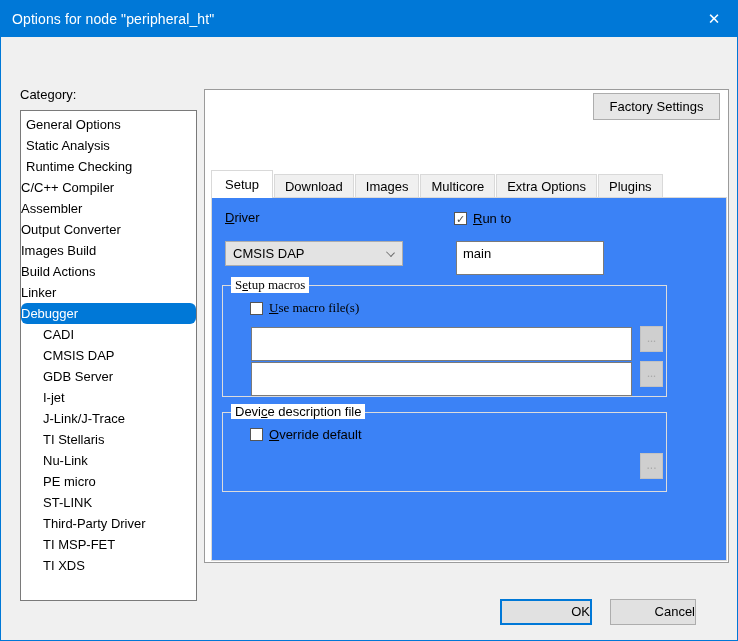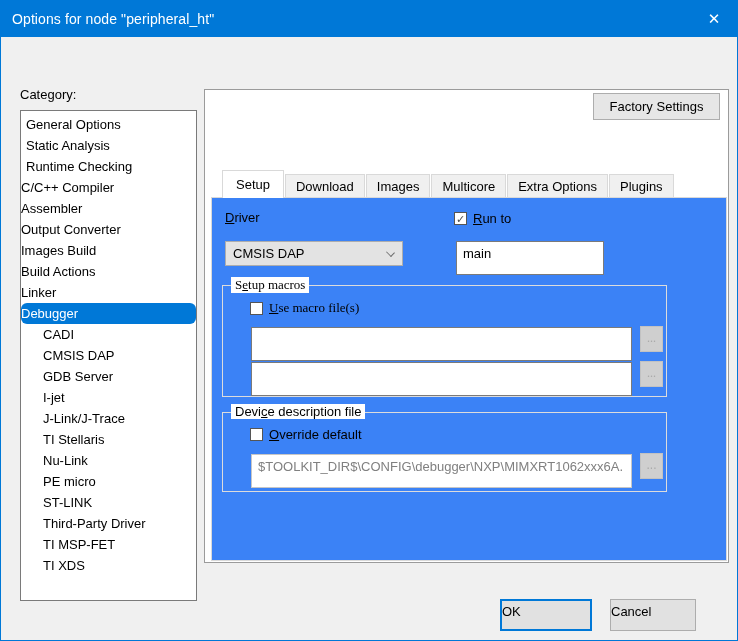--- a/index.html
+++ b/index.html
@@ -45,21 +45,21 @@
     position:absolute; left:203px; top:88px; width:525px; height:474px;
     background:#ffffff; border:1px solid #9b9b9b;
   }
   .factory-btn {
     position:absolute; right:8px; top:3px; width:127px; height:27px;
     background:#e6e6e6; border:1px solid #adadad;
     font-size:13px; color:#000; text-align:center; line-height:25px; cursor:default;
   }
 
   
-  .tabstrip { position:absolute; left:17px; top:80px; display:flex; align-items:flex-end; height:28px; }
+  .tabstrip { position:absolute; left:6px; top:80px; display:flex; align-items:flex-end; height:28px; }
   .tab {
     font-size:13px; color:#000; background:#f0f0f0;
     border:1px solid #d9d9d9; border-bottom:none;
     height:24px; line-height:23px; padding:0 10px; margin-right:1px; cursor:default;
   }
   .tab.active {
     background:#ffffff; height:28px; line-height:27px;
     position:relative; z-index:3; padding:0 13px;
     border:1px solid #d9d9d9; border-bottom:none;
   }
@@ -104,22 +104,22 @@
   }
 
   .browse-btn {
     position:absolute; width:23px; height:26px; background:#cfcfcf;
     color:#a9a9a9; font-size:12px; text-align:center; line-height:22px;
     border:1px solid #c2c2c2; cursor:default;
   }
 
   
   .btn {
-    position:absolute; height:32px; background:#e1e1e1; border:1px solid #adadad;
-    font-size:13px; color:#000; text-align:left; line-height:24px; cursor:default;
+    position:absolute; height:26px; background:#e1e1e1; border:1px solid #adadad;
+    font-size:13px; color:#000; text-align:right; line-height:24px; cursor:default;
   }
   .btn.default { border:2px solid #0078d7; line-height:22px; }
 </style>
 </head>
 <body>
 
 <div class="dialog">
 
   <div class="titlebar">
     <div class="title">Options for node "peripheral_ht"</div>
@@ -196,21 +196,20 @@
       </div>
 
       <div class="groupbox" style="left:10px; top:214px; width:445px; height:80px;">
         <span class="legend">Devi<u>c</u>e description file</span>
 
         <div class="checkbox-row" style="left:27px; top:14px;">
           <span class="checkbox"></span>
           <span class="chk-label"><u>O</u>verride default</span>
         </div>
 
-        <div class="textfield disabled" style="left:28px; top:41px; width:381px;">$TOOLKIT_DIR$\CONFIG\debugger\NXP\MIMXRT1062xxx6A.</div>
         <div class="browse-btn" style="left:417px; top:40px;">...</div>
       </div>
 
     </div>
   </div>
 
   <div class="btn default" style="left:499px; top:598px; width:92px;">OK</div>
   <div class="btn" style="left:609px; top:598px; width:86px;">Cancel</div>
 
 </div>

